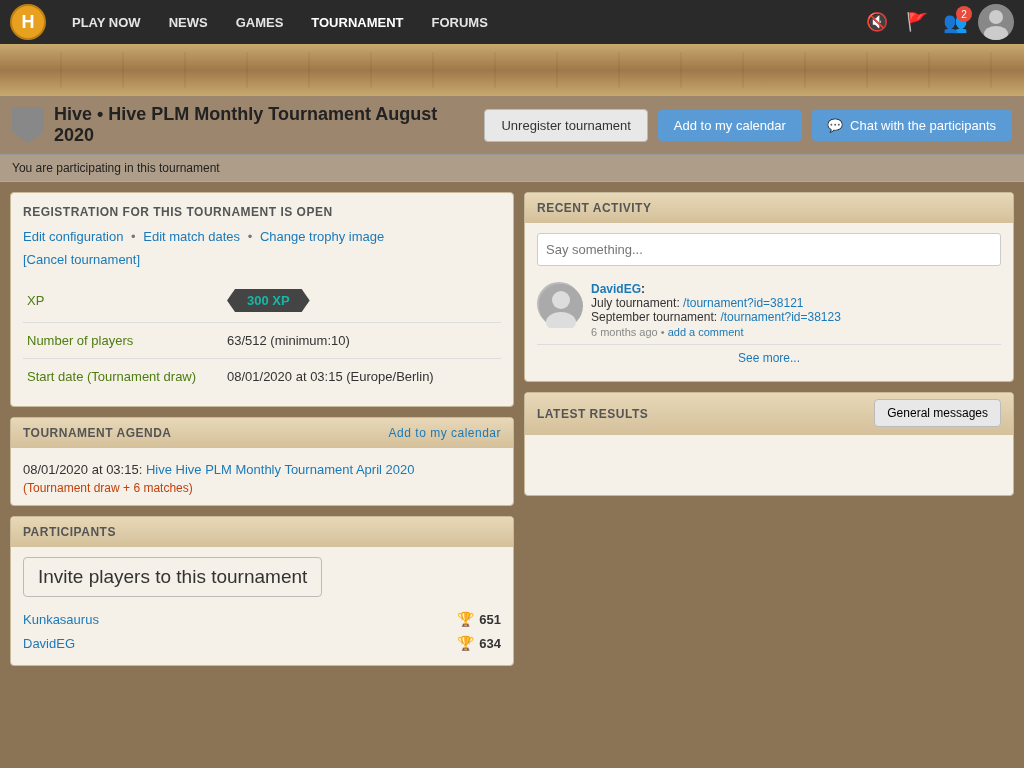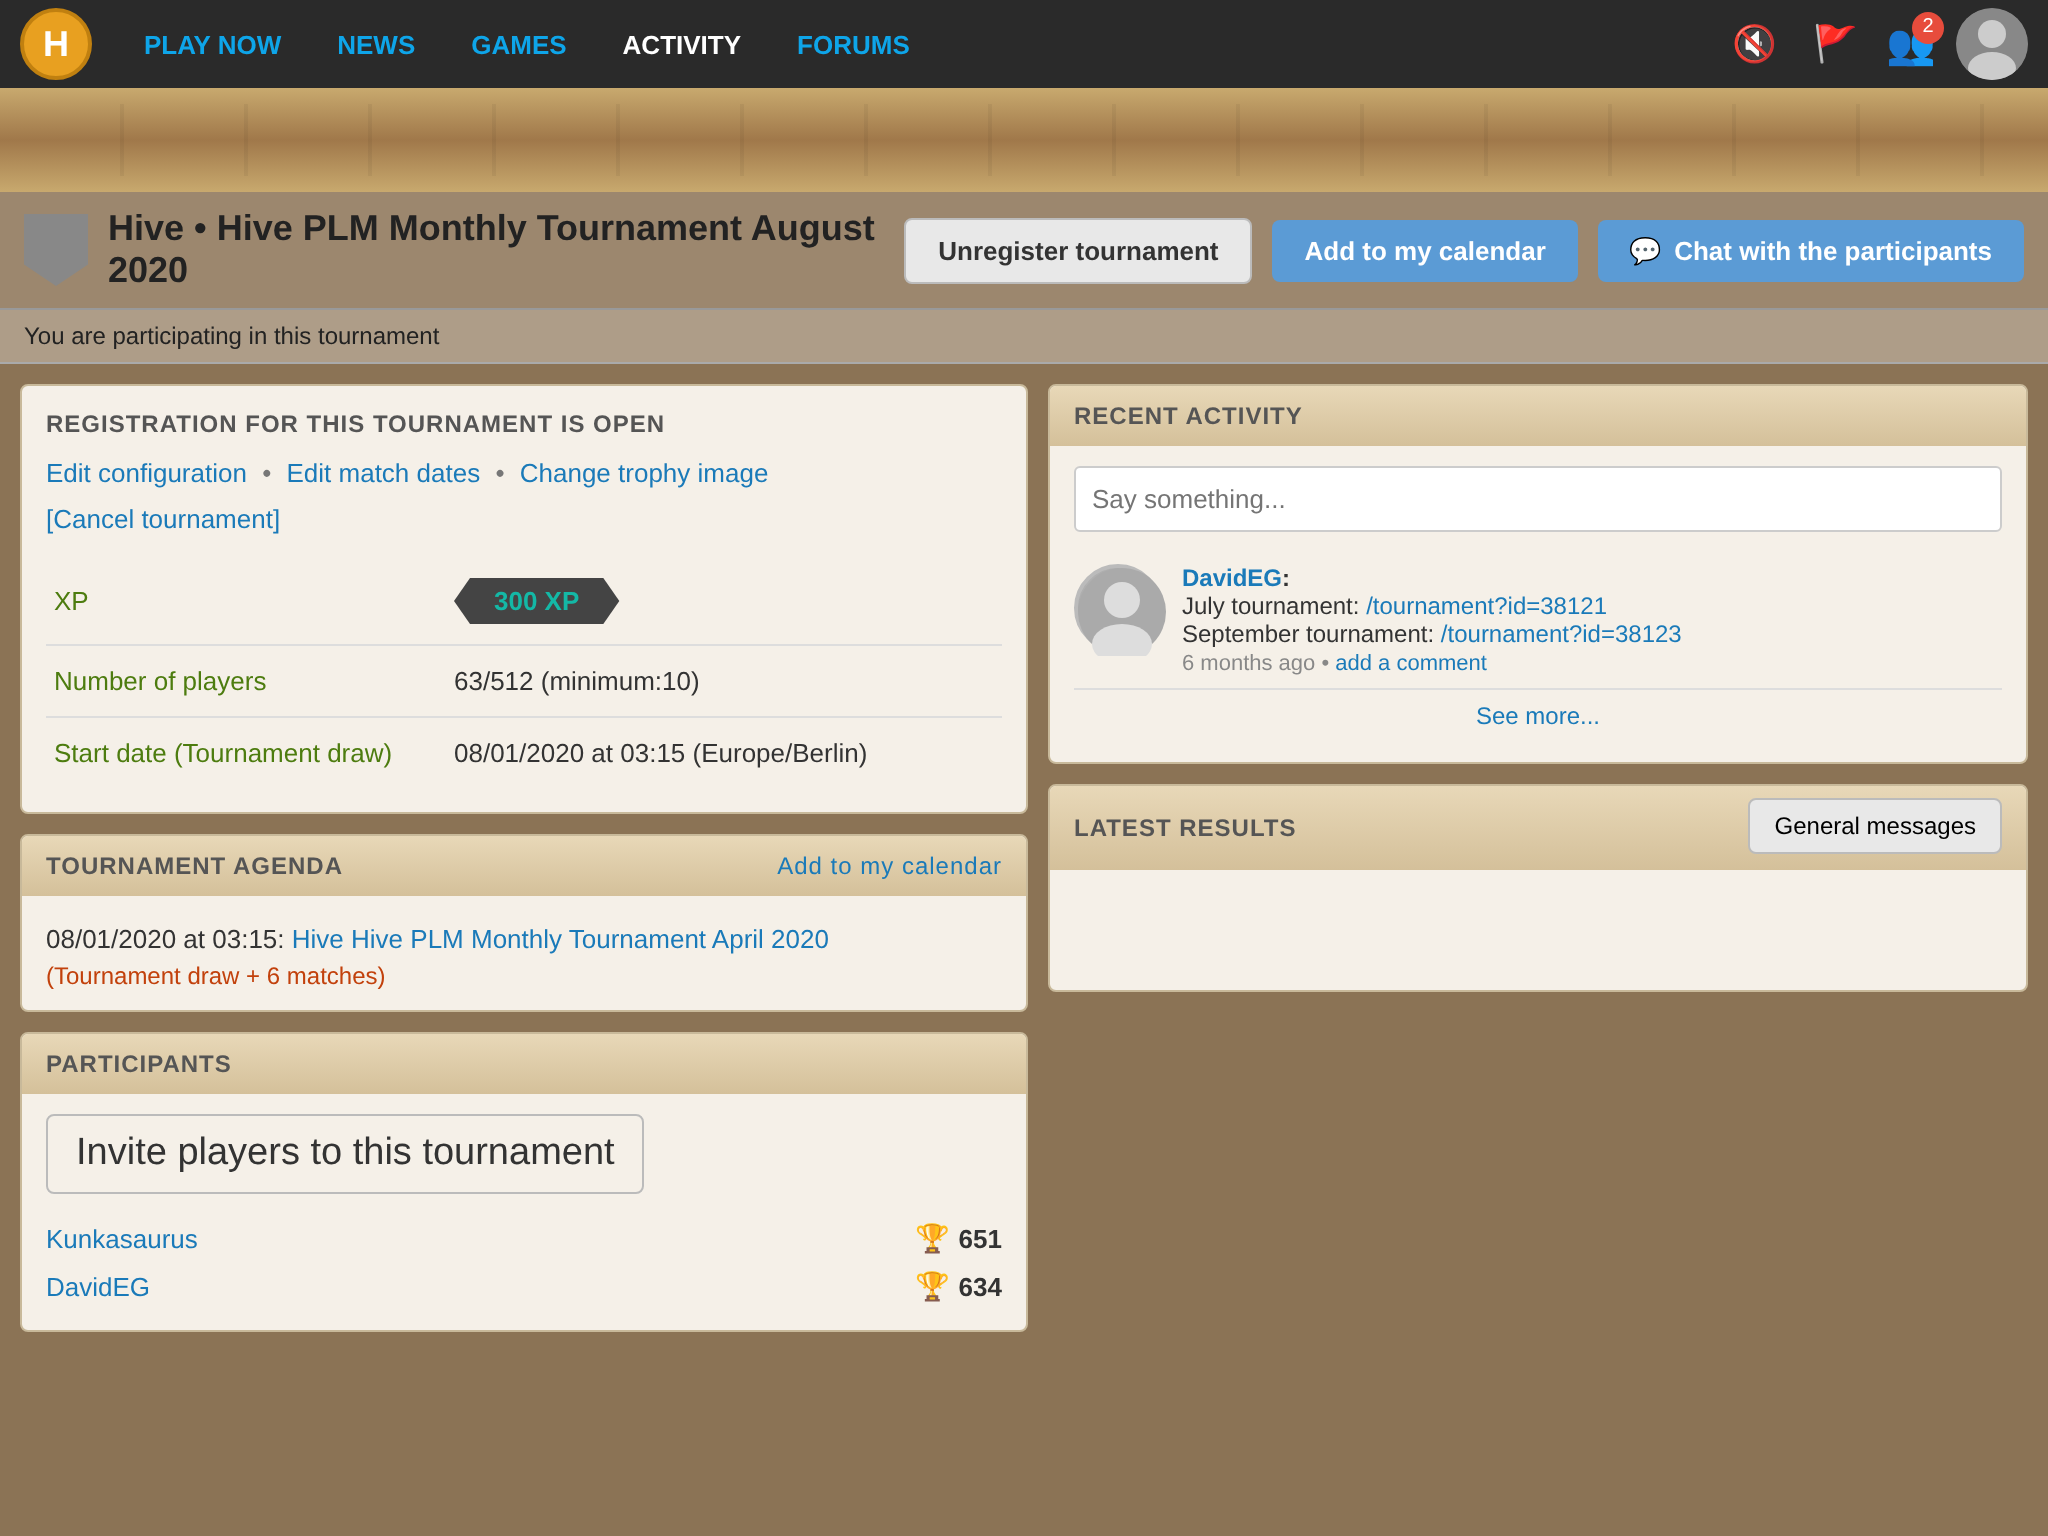--- a/index.html
+++ b/index.html
@@ -19,21 +19,21 @@
       align-items: center;
       padding: 0 10px;
       gap: 0;
     }
     .top-nav .logo {
       width: 36px;
       height: 36px;
       margin-right: 12px;
     }
     .nav-link {
-      color: #0ea5e9;
+      color: #e5e5e5;
       text-decoration: none;
       font-size: 13px;
       font-weight: bold;
       padding: 0 14px;
       height: 44px;
       display: flex;
       align-items: center;
       cursor: pointer;
     }
     .nav-link.active { color: #fff; }
@@ -108,21 +108,21 @@
       font-weight: bold;
       color: #222;
       flex: 1;
     }
     .btn {
       padding: 8px 16px;
       border: none;
       border-radius: 4px;
       cursor: pointer;
       font-size: 13px;
-      font-weight: bold;
+      font-weight: normal;
     }
     .btn-unregister {
       background: #e8e8e8;
       color: #333;
       border: 1px solid #bbb;
     }
     .btn-calendar {
       background: #5b9bd5;
       color: #fff;
     }
@@ -338,21 +338,21 @@
 <nav class="top-nav">
   <div class="logo">
     <svg width="36" height="36" viewBox="0 0 36 36">
       <circle cx="18" cy="18" r="17" fill="#e8a020" stroke="#c08010" stroke-width="2"></circle>
       <text x="18" y="24" text-anchor="middle" font-size="18" fill="#fff" font-weight="bold">H</text>
     </svg>
   </div>
   <a class="nav-link">PLAY NOW</a>
   <a class="nav-link">NEWS</a>
   <a class="nav-link">GAMES</a>
-  <a class="nav-link active">ACTIVITY</a>
+  <a class="nav-link active">TOURNAMENT</a>
   <a class="nav-link">FORUMS</a>
   <div class="nav-right">
     <button class="nav-icon-btn">🔇</button>
     <button class="nav-icon-btn">🚩</button>
     <div class="nav-badge">
       <span style="font-size:20px;color:#aaa;">👥</span>
       <span class="badge-count">2</span>
     </div>
     <div class="nav-avatar">
       <svg width="36" height="36" viewBox="0 0 36 36">

